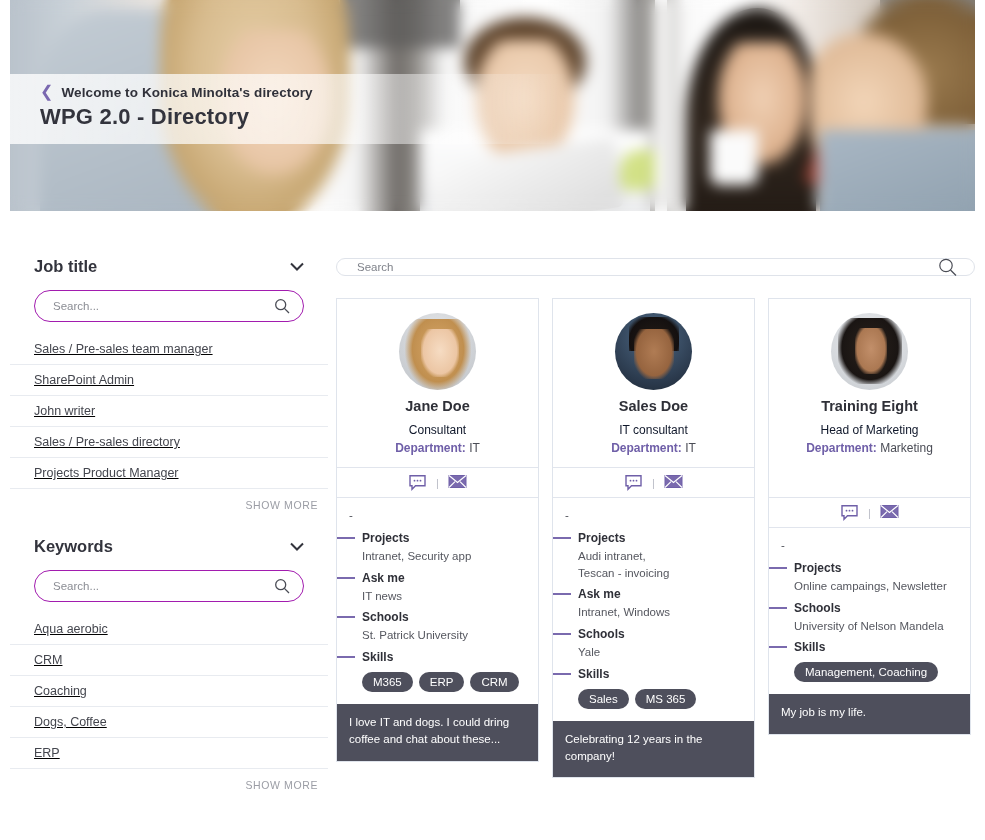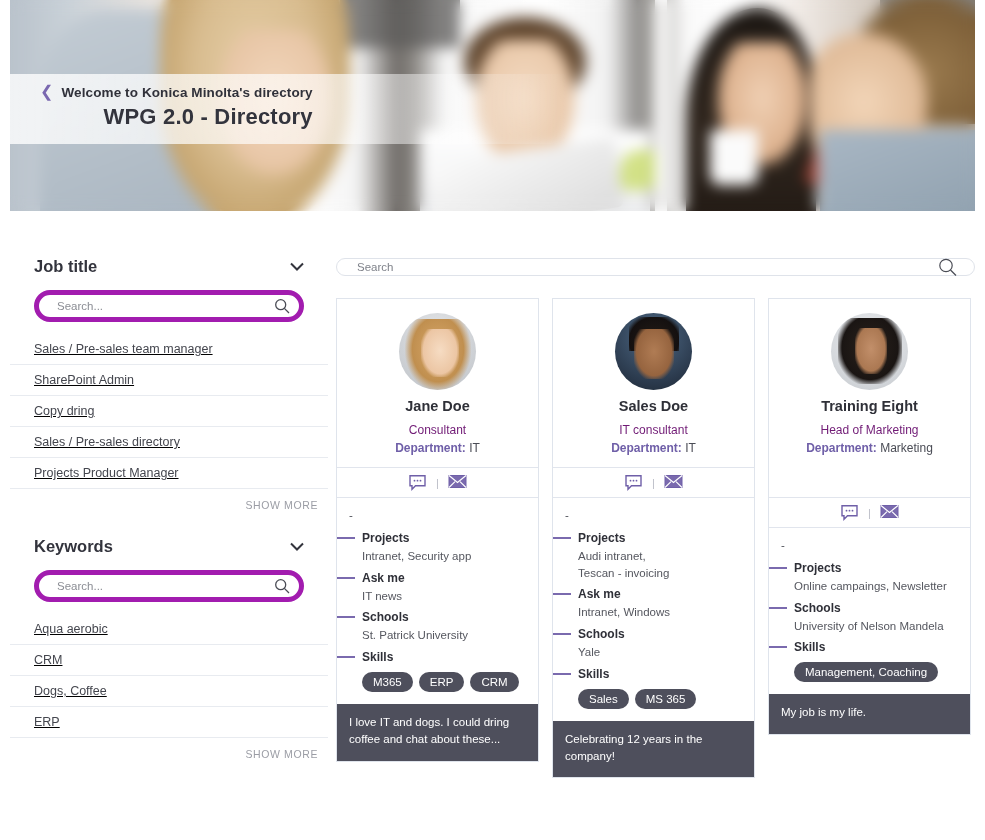--- a/index.html
+++ b/index.html
@@ -86,21 +86,20 @@
   .banner-kicker {
     display: flex; align-items: center; gap: 8px;
     font-size: 13.5px; font-weight: bold; color: #30313a;
     letter-spacing: .1px;
   }
   .chev-left { color: #7a68b0; font-size: 16px; font-weight: normal; line-height: 1; }
   .banner-title {
     margin-top: 4px;
     font-size: 22px; font-weight: bold; color: #33343d;
     letter-spacing: .2px;
-    text-align: right;
   }
 
   
   .page { display: flex; padding: 46px 10px 0 10px; gap: 8px; }
 
   
   .sidebar { width: 318px; flex: 0 0 318px; }
   .facet { margin-bottom: 26px; }
   .facet-head {
     display: flex; align-items: center; justify-content: space-between;
@@ -110,21 +109,21 @@
   .chev-down {
     width: 14px; height: 9px; position: relative; color: #33343d;
   }
   .chev-down svg { display: block; }
   .facet-search {
     position: relative;
     margin: 0 24px 12px 24px;
   }
   .facet-search input {
     width: 100%; height: 32px;
-    border: 5px solid #a21caf; border-radius: 18px;
+    border: 1px solid #a21caf; border-radius: 18px;
     padding: 0 40px 0 18px;
     font-size: 11.5px; color: #56585f;
     font-family: "Liberation Sans", sans-serif;
     background: #fff; outline: none;
   }
   .facet-search input::placeholder { color: #8b8d94; }
   .search-ico {
     position: absolute; right: 14px; top: 50%; transform: translateY(-50%);
     width: 16px; height: 16px; color: #4a4c55; pointer-events: none;
   }
@@ -180,21 +179,21 @@
     background: radial-gradient(ellipse at 50% 70%, #241c16 0%, #141010 70%, rgba(20,16,16,0) 84%); }
   .av-b .face { position:absolute; left:19px; top:16px; width:40px; height:50px;
     background: radial-gradient(ellipse at 50% 45%, #b07c54 0%, #96643f 62%, rgba(150,100,63,0) 78%); }
   .av-c { background: radial-gradient(circle at 50% 35%, #eceef0 0%, #d6d9dd 60%, #c5c9ce 100%); }
   .av-c .hair { position:absolute; left:7px; top:5px; width:64px; height:66px;
     background: radial-gradient(ellipse at 50% 45%, #2a231d 0%, #1a1513 62%, rgba(26,21,19,0) 76%); }
   .av-c .face { position:absolute; left:24px; top:15px; width:32px; height:46px;
     background: radial-gradient(ellipse at 50% 45%, #c28f6a 0%, #ab7852 62%, rgba(171,120,82,0) 78%); }
 
   .card-name { font-size: 14.5px; font-weight: bold; color: #2f3038; margin-bottom: 9px; }
-  .card-role { font-size: 12px; color: #701a75; margin-bottom: 4px; }
+  .card-role { font-size: 12px; color: #0f172a; margin-bottom: 4px; }
   .card-dept { font-size: 12px; color: #4a4c55; }
   .card-dept .lab { color: #6f5fa8; font-weight: bold; }
 
   .card-actions {
     border-top: 1px solid #e1e5ed;
     border-bottom: 1px solid #e1e5ed;
     height: 31px;
     display: flex; align-items: center; justify-content: center; gap: 9px;
   }
   .act-ico { width: 19px; height: 17px; color: #6f5fa8; cursor: pointer; display: block; }
@@ -281,21 +280,21 @@
         <span class="search-ico">
           <svg viewBox="0 0 16 16" width="16" height="16" fill="none" stroke="currentColor" stroke-width="1.3">
               <circle cx="6.7" cy="6.7" r="5"></circle>
               <path d="M10.4 10.4 L15 15"></path>
             </svg>
         </span>
       </div>
       <ul class="facet-list">
         <li class="facet-item">Sales / Pre-sales team manager</li>
         <li class="facet-item">SharePoint Admin</li>
-        <li class="facet-item">Copy dring</li>
+        <li class="facet-item">John writer</li>
         <li class="facet-item">Sales / Pre-sales directory</li>
         <li class="facet-item">Projects Product Manager</li>
       </ul>
       <div class="show-more">SHOW MORE</div>
     </section>
 
     <section class="facet">
       <div class="facet-head">
         <span class="facet-title">Keywords</span>
         <span class="chev-down">
@@ -309,20 +308,21 @@
         <span class="search-ico">
           <svg viewBox="0 0 16 16" width="16" height="16" fill="none" stroke="currentColor" stroke-width="1.3">
               <circle cx="6.7" cy="6.7" r="5"></circle>
               <path d="M10.4 10.4 L15 15"></path>
             </svg>
         </span>
       </div>
       <ul class="facet-list">
         <li class="facet-item">Aqua aerobic</li>
         <li class="facet-item">CRM</li>
+        <li class="facet-item">Coaching</li>
         <li class="facet-item">Dogs, Coffee</li>
         <li class="facet-item">ERP</li>
       </ul>
       <div class="show-more">SHOW MORE</div>
     </section>
   </aside>
 
   <main class="main">
     <div class="main-search">
       <input type="text" placeholder="Search" style="">

